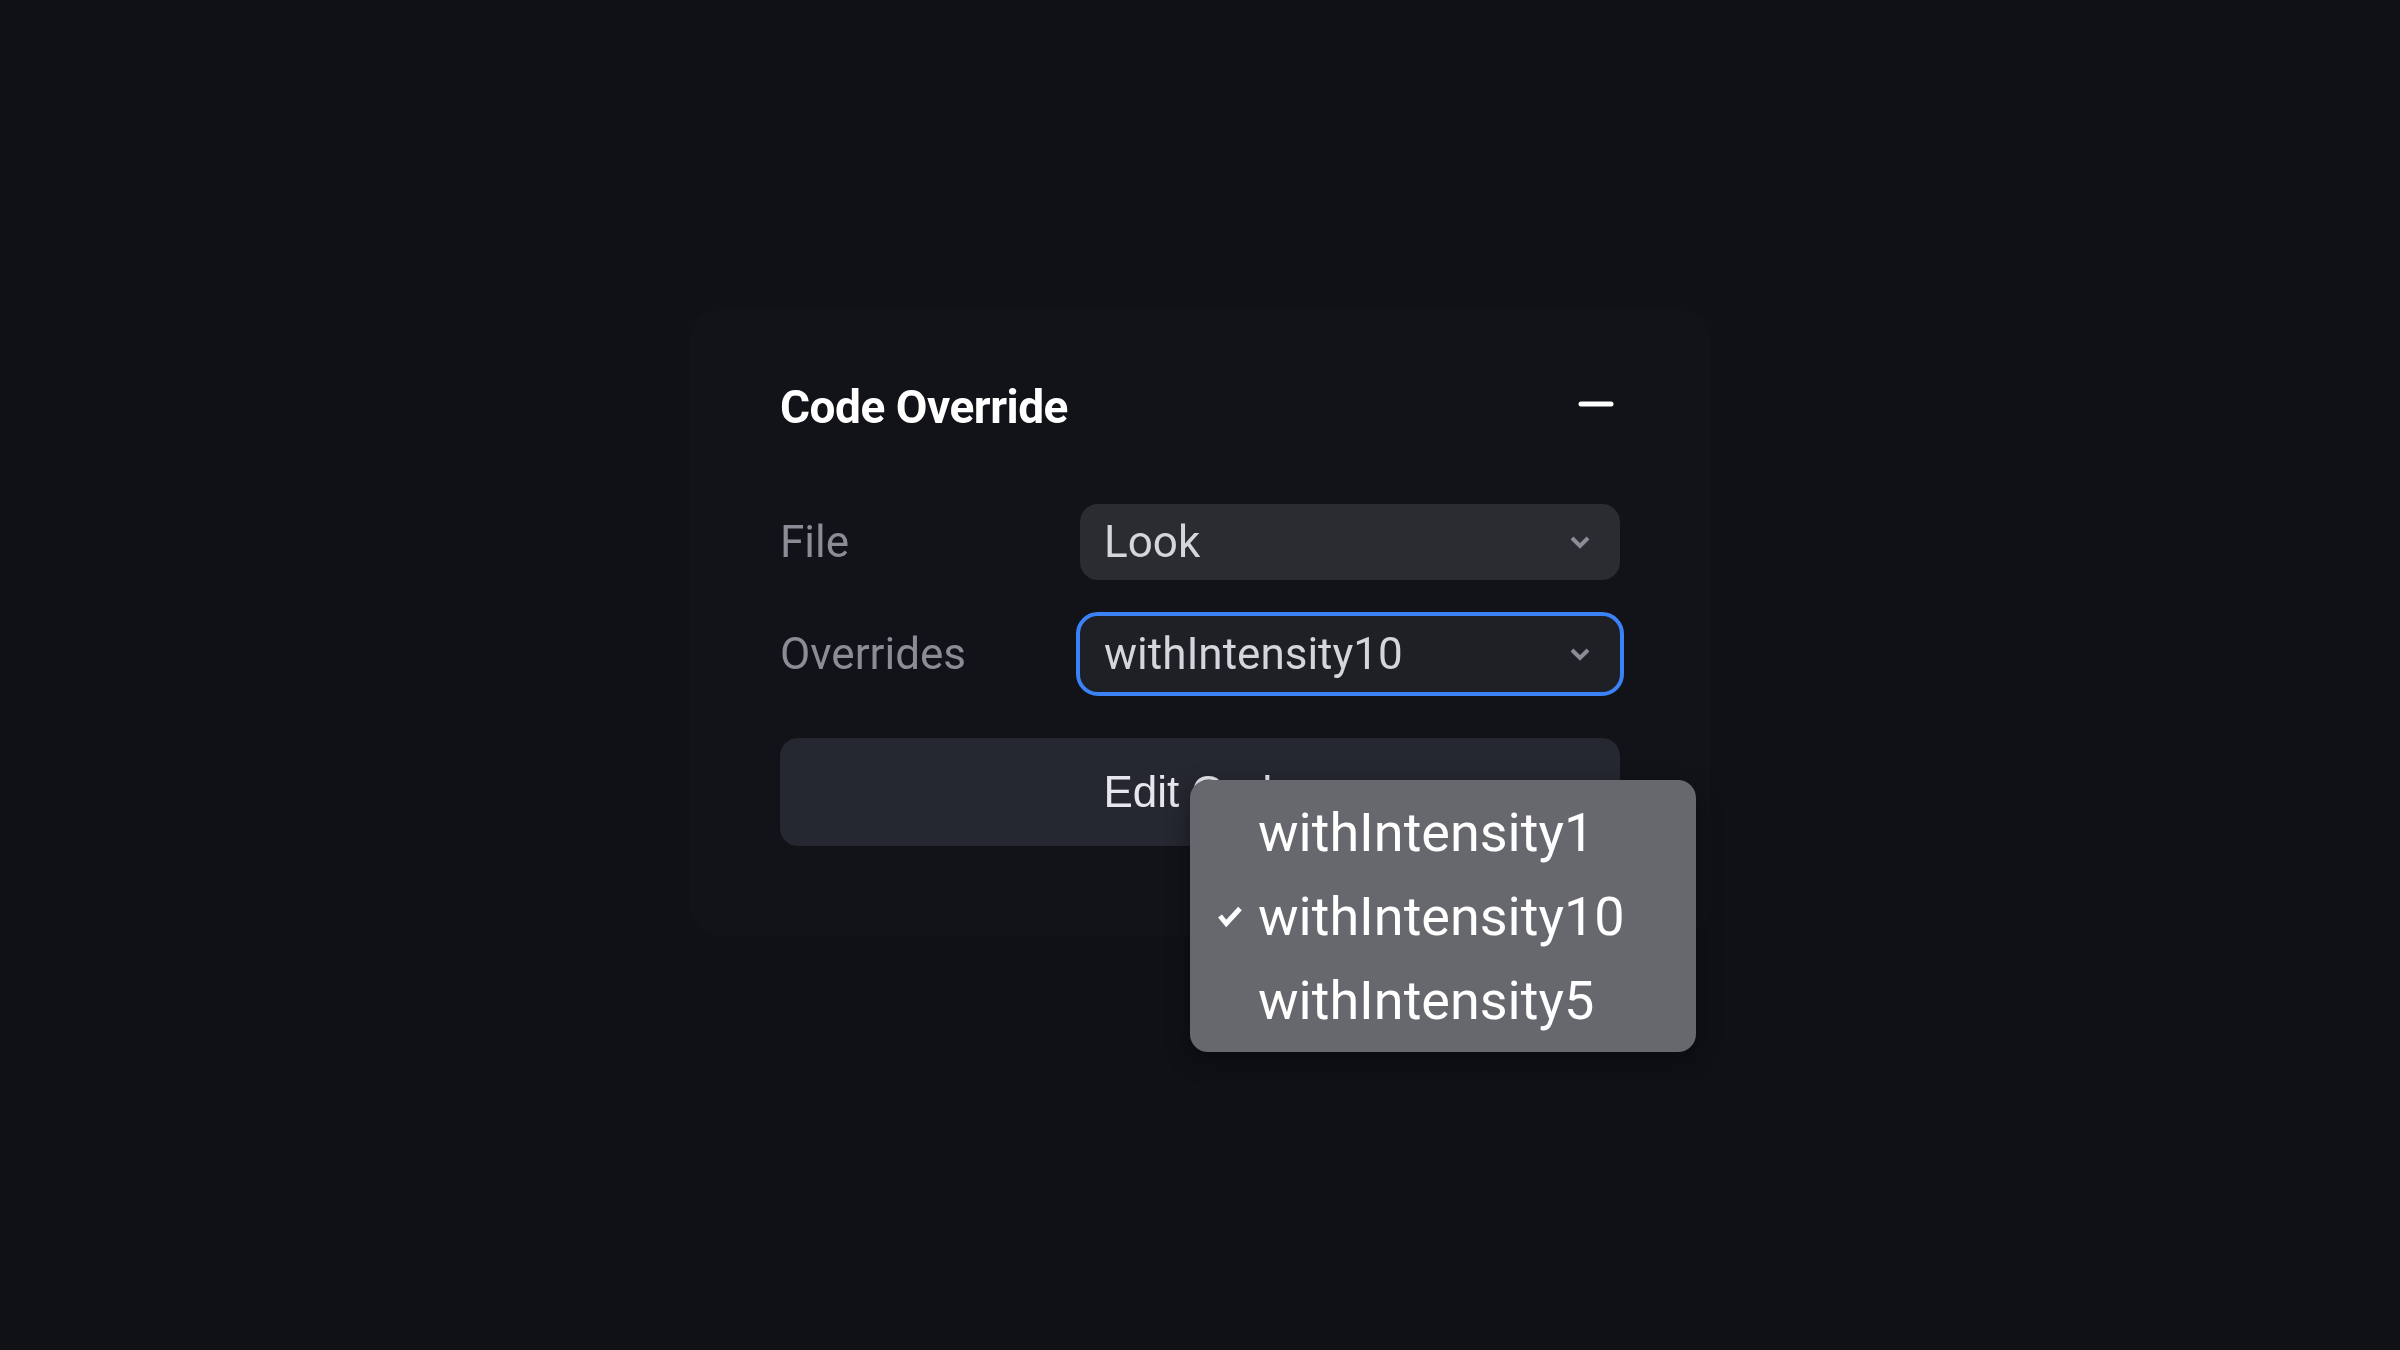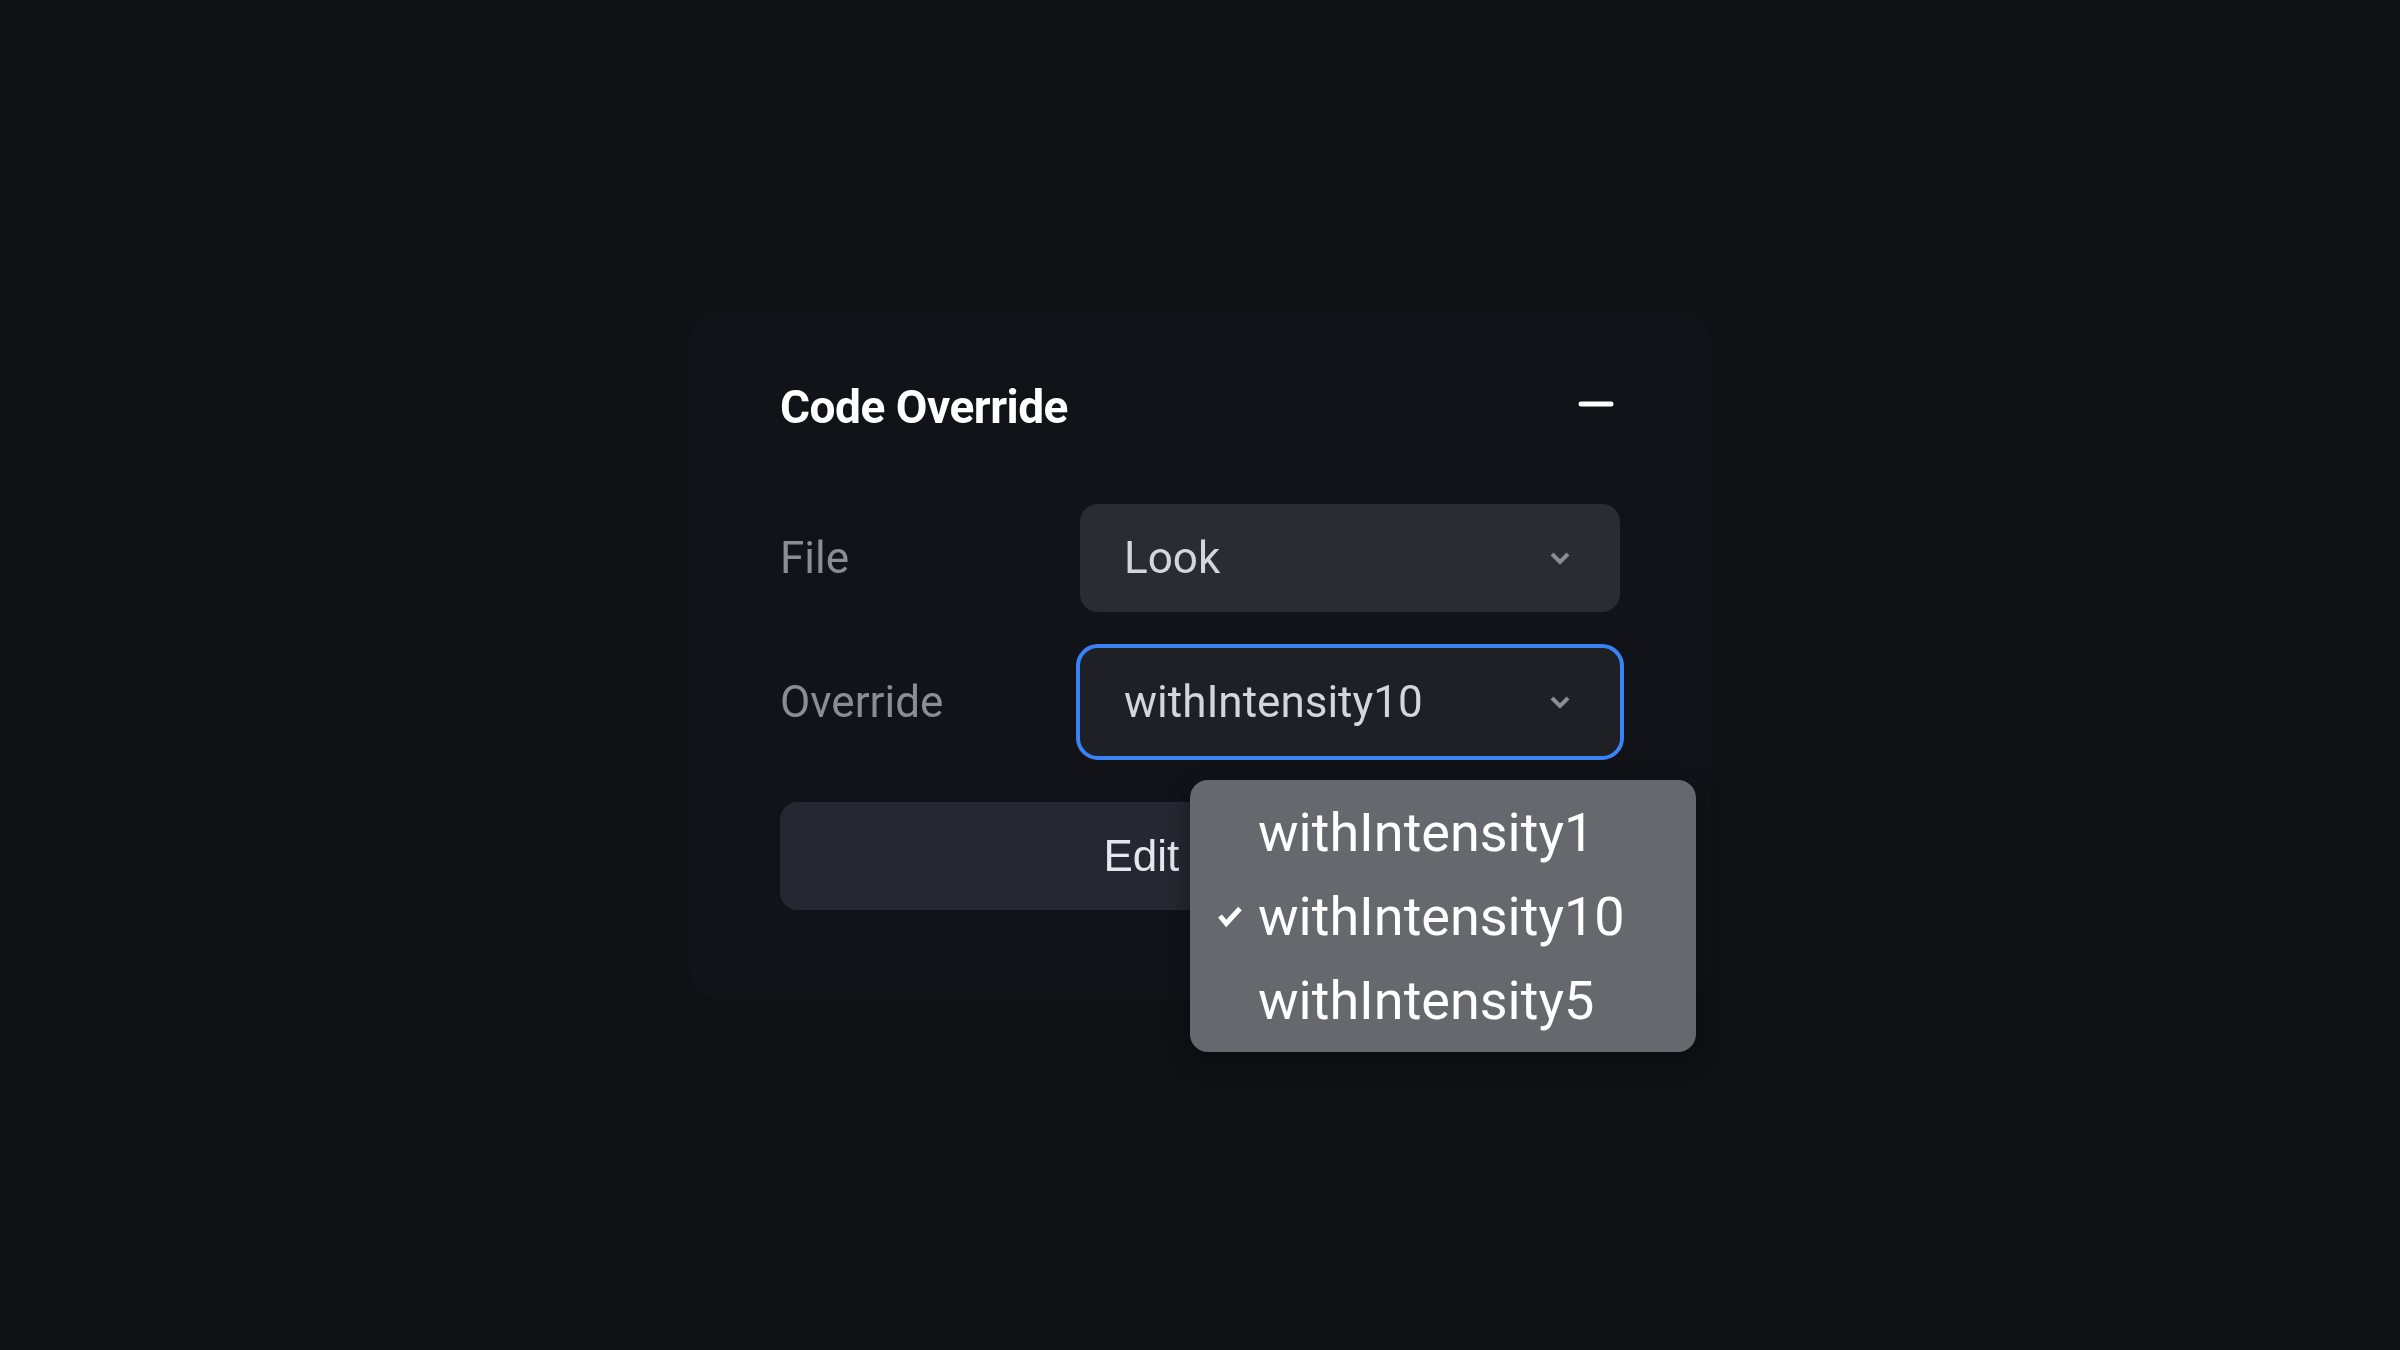--- a/index.html
+++ b/index.html
@@ -55,25 +55,25 @@
     color: #8a8d96;
     font-size: 44px;
     font-weight: 400;
     width: 300px;
     flex-shrink: 0;
   }
   .select {
     flex: 1;
     background: #2a2c32;
     border-radius: 18px;
-    height: 108px;
+    height: 76px;
     display: flex;
     align-items: center;
     justify-content: space-between;
-    padding: 0 44px;
+    padding: 0 24px;
     cursor: pointer;
     position: relative;
   }
   .select.focused {
     background: #1e2026;
     outline: 4px solid #3b82f6;
     outline-offset: 0;
   }
   .select-value {
     color: #d4d6dc;
@@ -162,21 +162,21 @@
       <span class="select-value">Look</span>
       <span class="chevron-icon">
         <svg viewBox="0 0 24 24">
             <polyline points="6 9 12 15 18 9"></polyline>
           </svg>
       </span>
     </div>
   </div>
 
   <div class="form-row">
-    <div class="form-label">Override</div>
+    <div class="form-label">Overrides</div>
     <div class="select focused">
       <span class="select-value">withIntensity10</span>
       <span class="chevron-icon">
         <svg viewBox="0 0 24 24">
             <polyline points="6 9 12 15 18 9"></polyline>
           </svg>
       </span>
     </div>
   </div>
 

